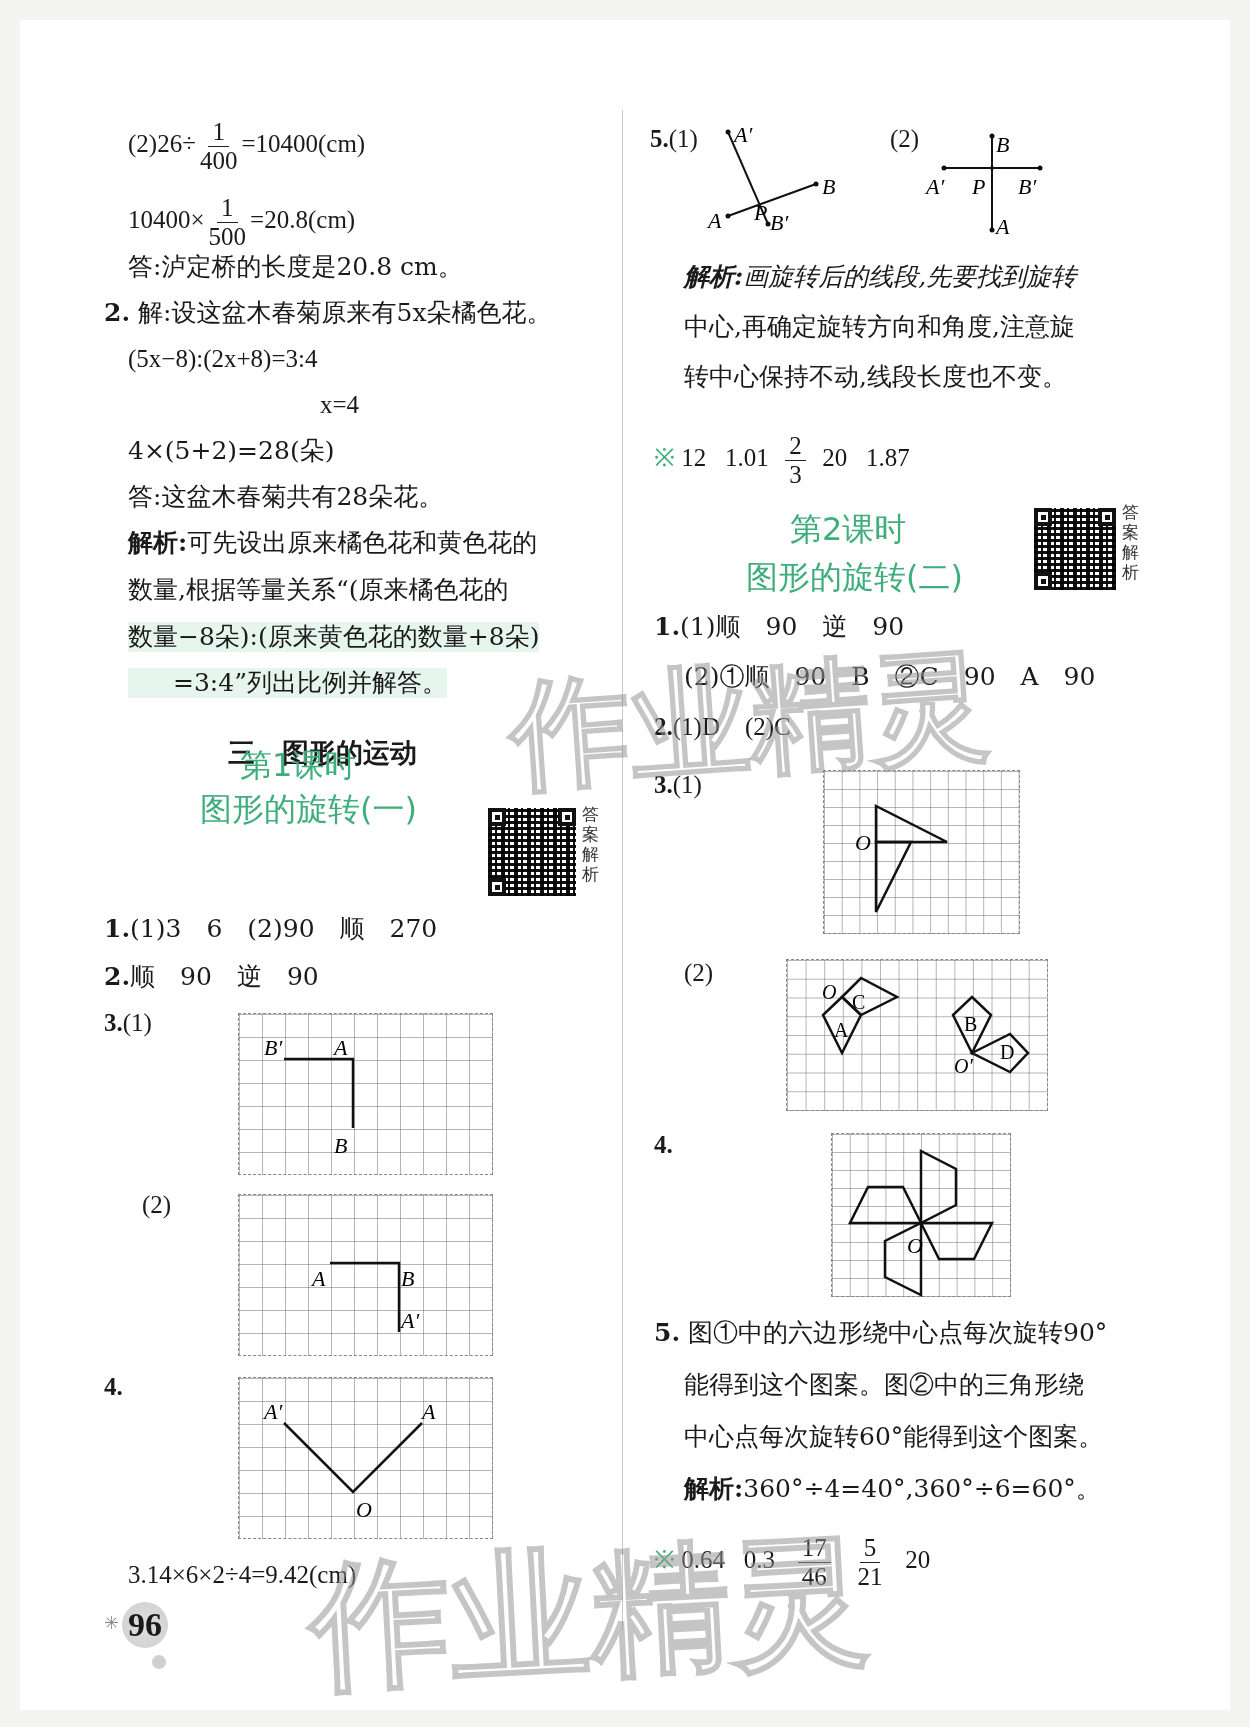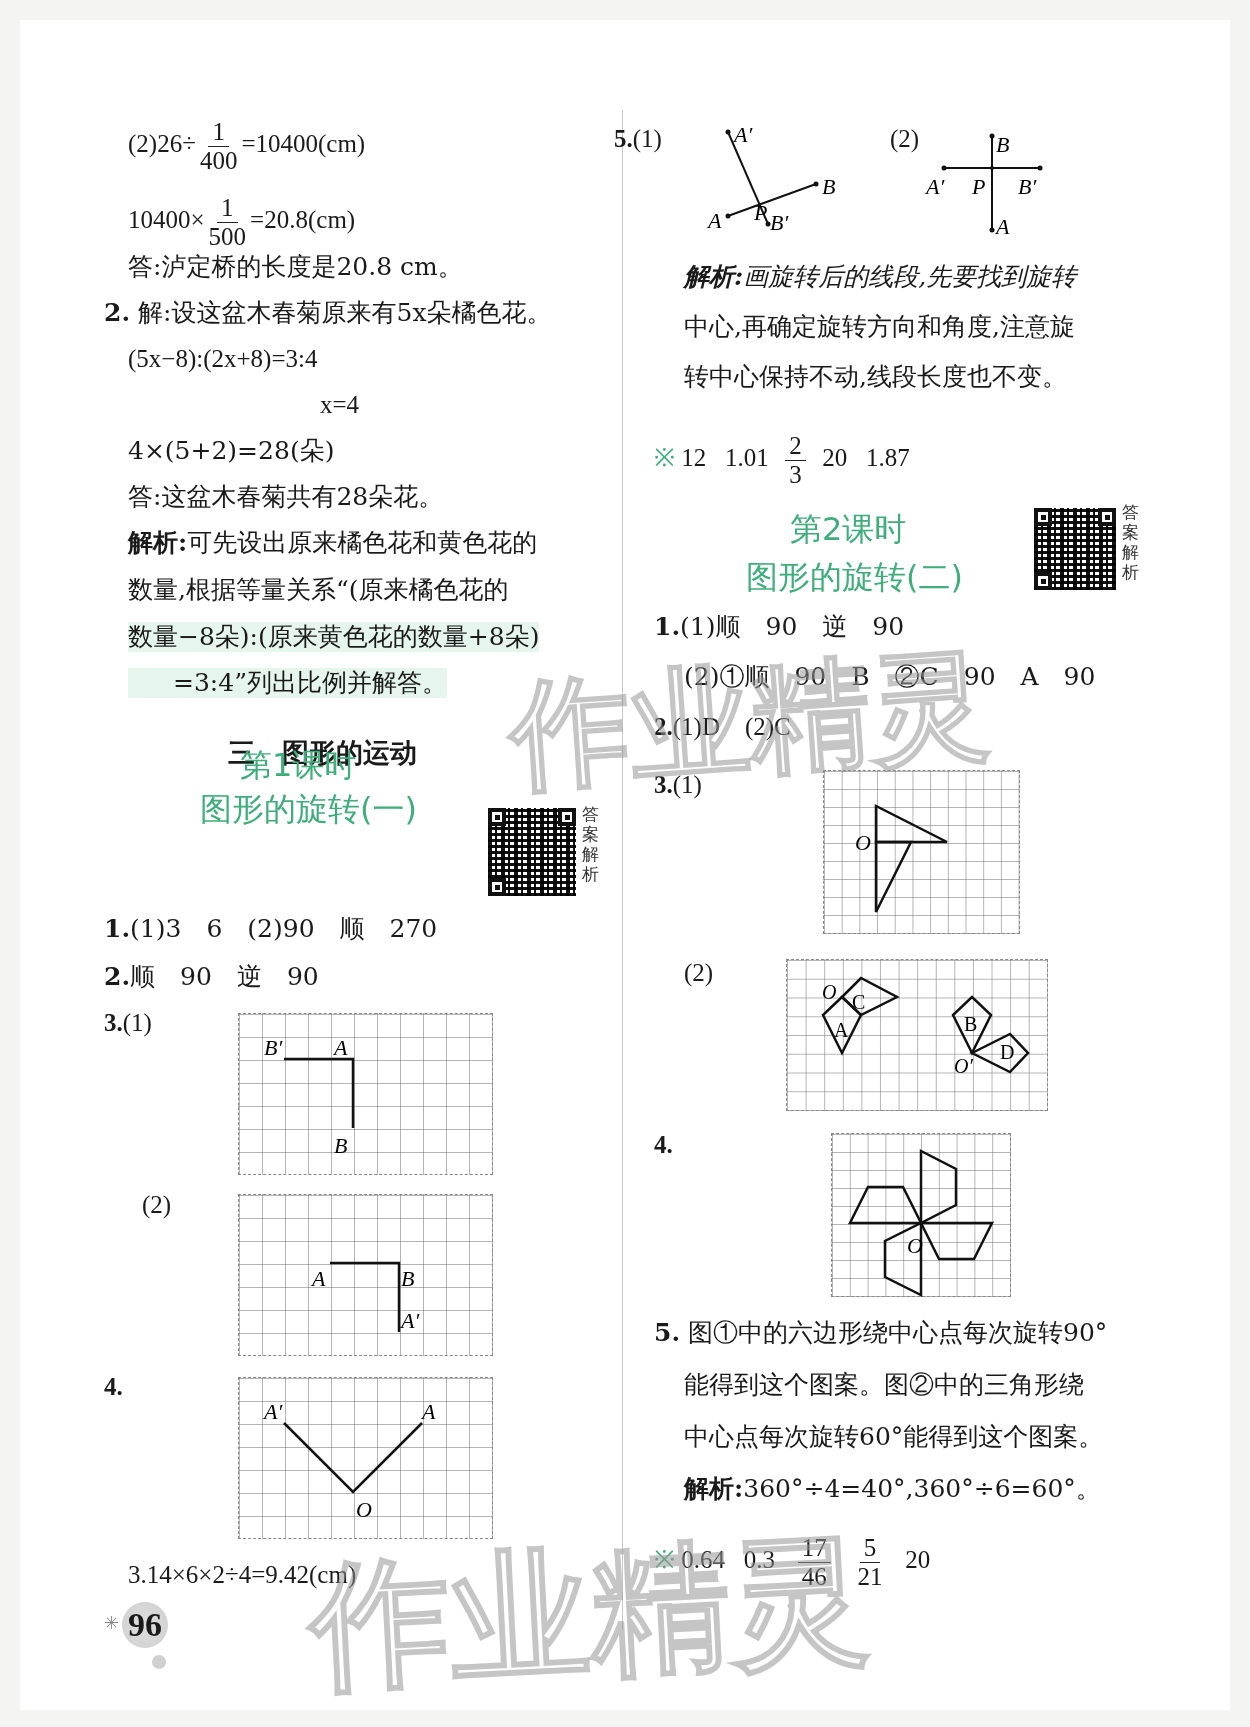--- a/index.html
+++ b/index.html
@@ -102,21 +102,21 @@
   <text x="26" y="42" font-family="Liberation Serif,serif" font-style="italic" font-size="22">A′</text>
   <text x="184" y="42" font-family="Liberation Serif,serif" font-style="italic" font-size="22">A</text>
   <text x="118" y="140" font-family="Liberation Serif,serif" font-style="italic" font-size="22">O</text>
 </svg>
 <div class="abs t" style="left:128px;top:1560px;">3.14×6×2÷4=9.42(cm)</div>
 
 <div class="abs" style="left:104px;top:1612px;font-size:18px;color:#888;">✳</div>
 <div class="pgnum">96</div>
 <div class="abs" style="left:152px;top:1655px;width:14px;height:14px;border-radius:50%;background:#d0d0d0;"></div>
 
-<div class="abs t" style="left:614px;top:124px;"><span class="bold">5.</span><span>(1)</span></div>
+<div class="abs t" style="left:650px;top:124px;"><span class="bold">5.</span><span>(1)</span></div>
 <svg class="ov" style="left:700px;top:120px;" width="160" height="120">
   <line x1="28" y1="12" x2="68" y2="104" stroke="#111" stroke-width="2"></line>
   <line x1="28" y1="96" x2="116" y2="64" stroke="#111" stroke-width="2"></line>
   <circle cx="28" cy="12" r="2.5" fill="#111"></circle>
     <circle cx="68" cy="104" r="2.5" fill="#111"></circle>
   <circle cx="28" cy="96" r="2.5" fill="#111"></circle>
     <circle cx="116" cy="64" r="2.5" fill="#111"></circle>
   <text x="34" y="22" font-family="Liberation Serif,serif" font-style="italic" font-size="22">A′</text>
   <text x="122" y="74" font-family="Liberation Serif,serif" font-style="italic" font-size="22">B</text>
   <text x="8" y="108" font-family="Liberation Serif,serif" font-style="italic" font-size="22">A</text>

